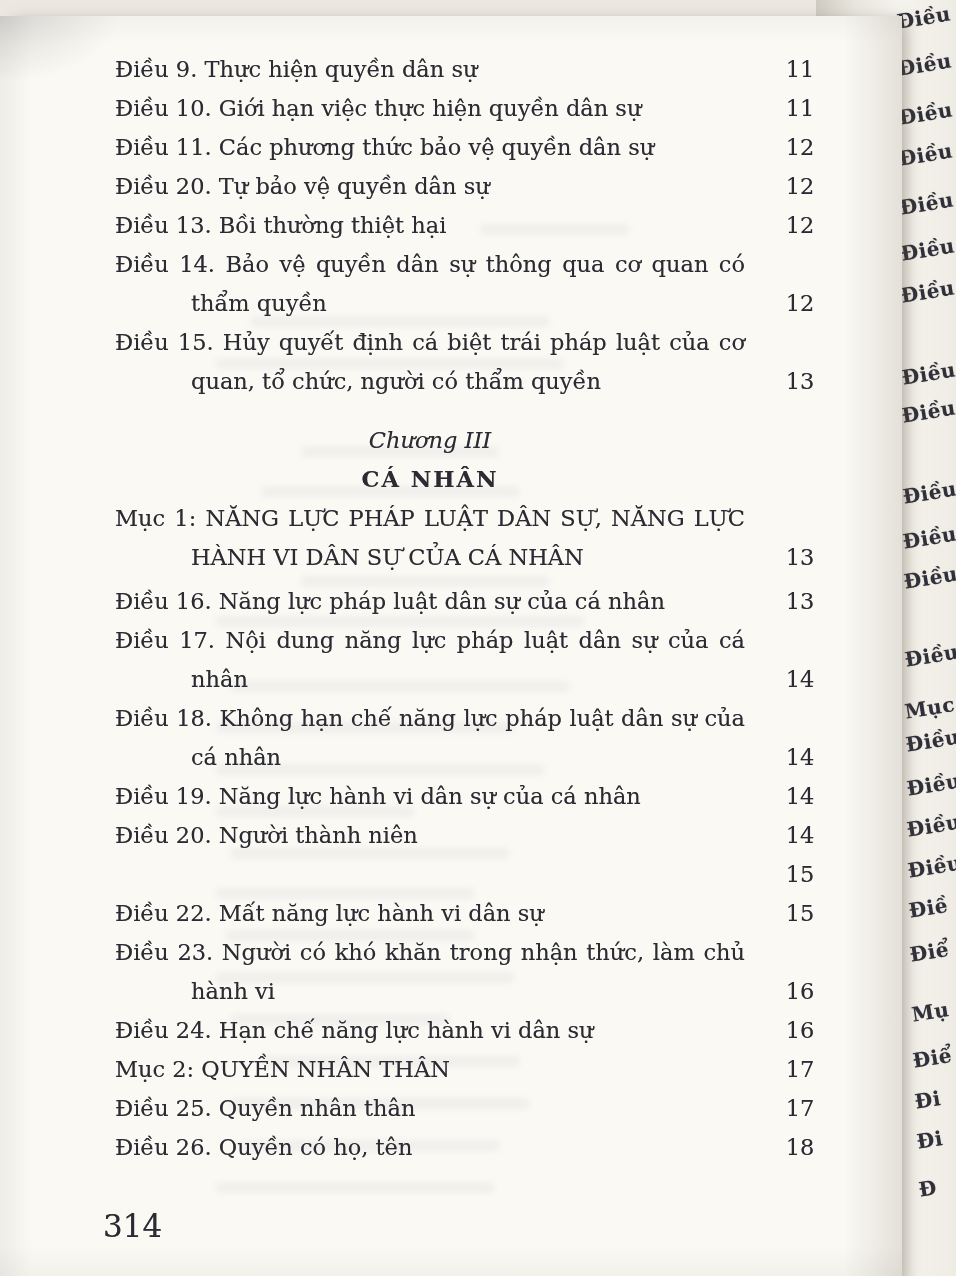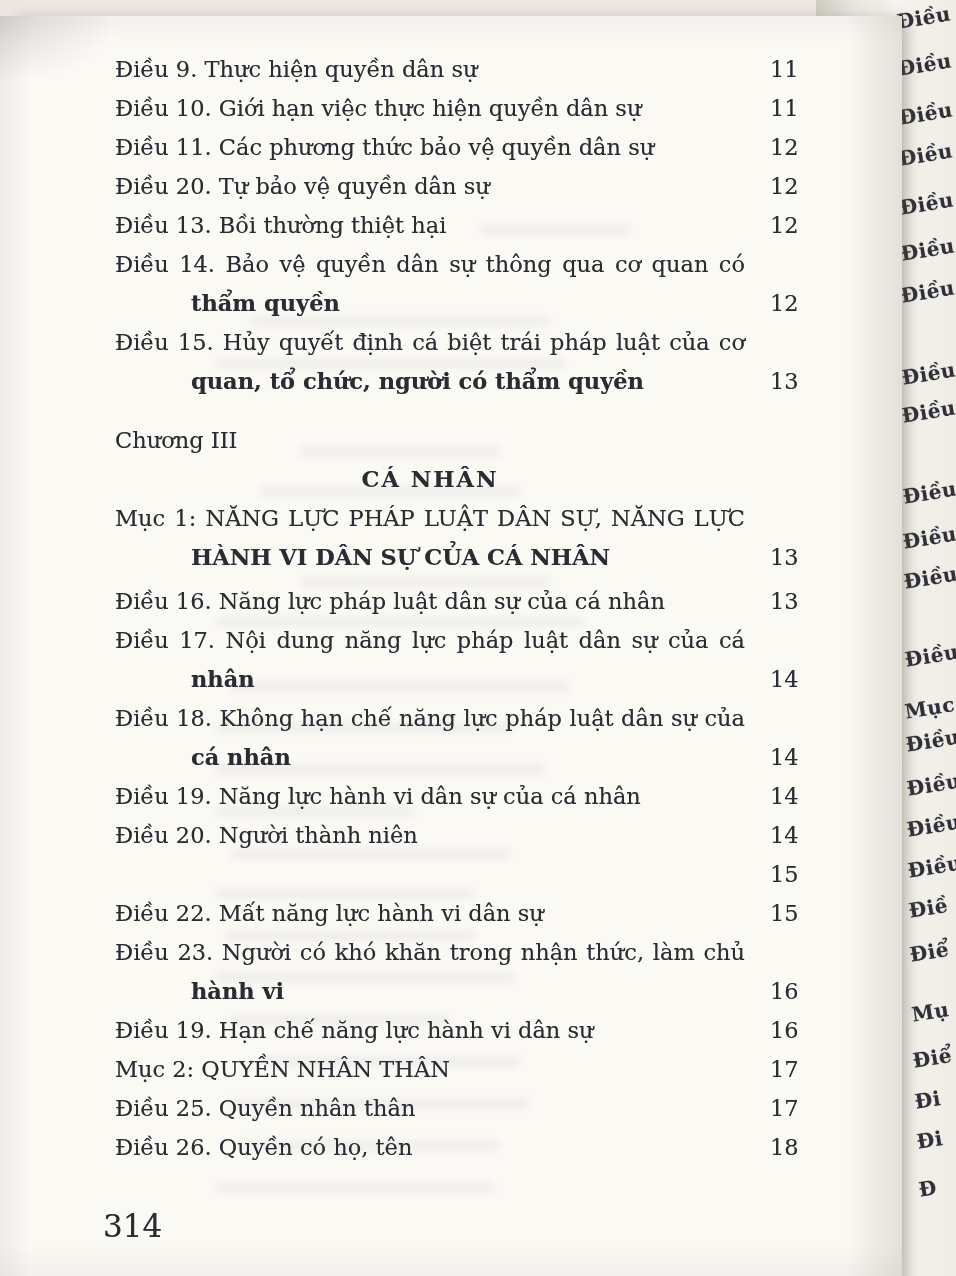--- a/index.html
+++ b/index.html
@@ -45,24 +45,24 @@
 
   
   .toc {
     position: absolute; left: 115px; top: 34px; width: 715px;
     font-size: 22.5px; line-height: 39px; color: #2b2b33;
     text-shadow: 0 0 0.6px rgba(43,43,51,0.45);
   }
   .row { position: relative; height: 39px; }
   .row .txt { display: block; width: 630px; white-space: nowrap; }
   .jst .txt { white-space: normal; text-align: justify; text-align-last: justify; }
-  .cont .txt, .section-cont .txt { padding-left: 76px; width: 554px; font-weight: bold; }
-  .num { position: absolute; right: 0; top: 0; min-width: 60px; text-align: left; }
+  .cont .txt, .section-cont .txt { padding-left: 76px; width: 554px; }
+  .num { position: absolute; right: 0; top: 0; min-width: 60px; text-align: center; }
   .chapter { text-align: center; margin-top: 20px; }
-  .chapter .txt { text-align: left; }
+  .chapter .txt { text-align: center; font-style: italic; }
   .chapter-title .txt { text-align: center; font-weight: 700; letter-spacing: 2px; }
   .section-cont { margin-bottom: 5px; }
 
   .folio {
     position: absolute; left: 103px; top: 1192px;
     font-size: 31px; color: #2b2b33;
     text-shadow: 0 0 0.6px rgba(43,43,51,0.45);
   }
 </style>
 </head>
@@ -203,21 +203,21 @@
         <span class="num">15</span>
       </div>
       <div class="row entry jst">
         <span class="txt">Điều 23. Người có khó khăn trong nhận thức, làm chủ</span>
       </div>
       <div class="row cont">
         <span class="txt">hành vi</span>
         <span class="num">16</span>
       </div>
       <div class="row entry">
-        <span class="txt">Điều 19. Hạn chế năng lực hành vi dân sự</span>
+        <span class="txt">Điều 24. Hạn chế năng lực hành vi dân sự</span>
         <span class="num">16</span>
       </div>
       <div class="row section">
         <span class="txt">Mục 2: QUYỀN NHÂN THÂN</span>
         <span class="num">17</span>
       </div>
       <div class="row entry">
         <span class="txt">Điều 25. Quyền nhân thân</span>
         <span class="num">17</span>
       </div>

